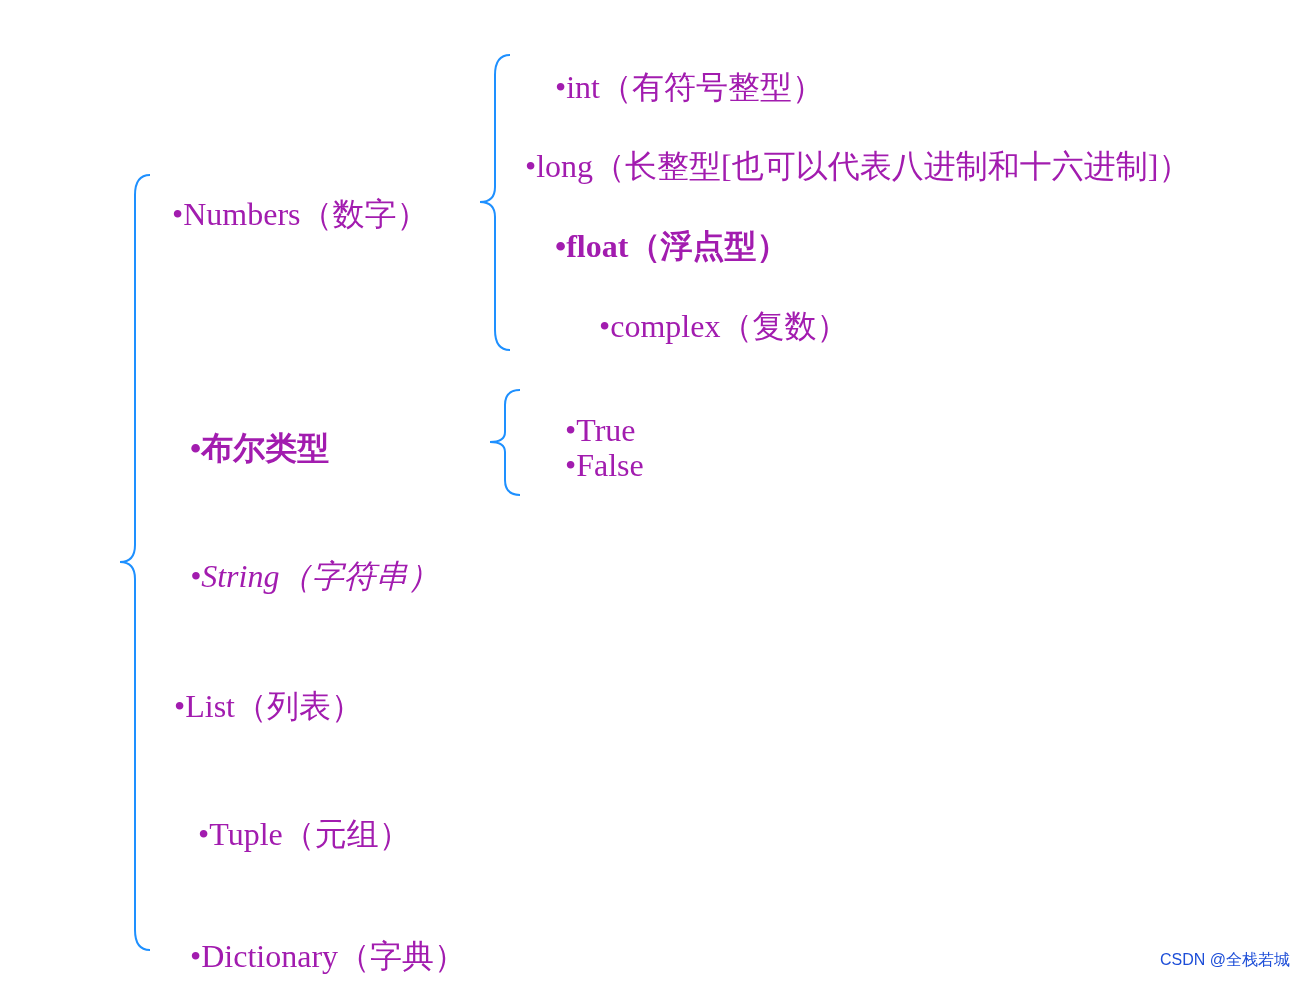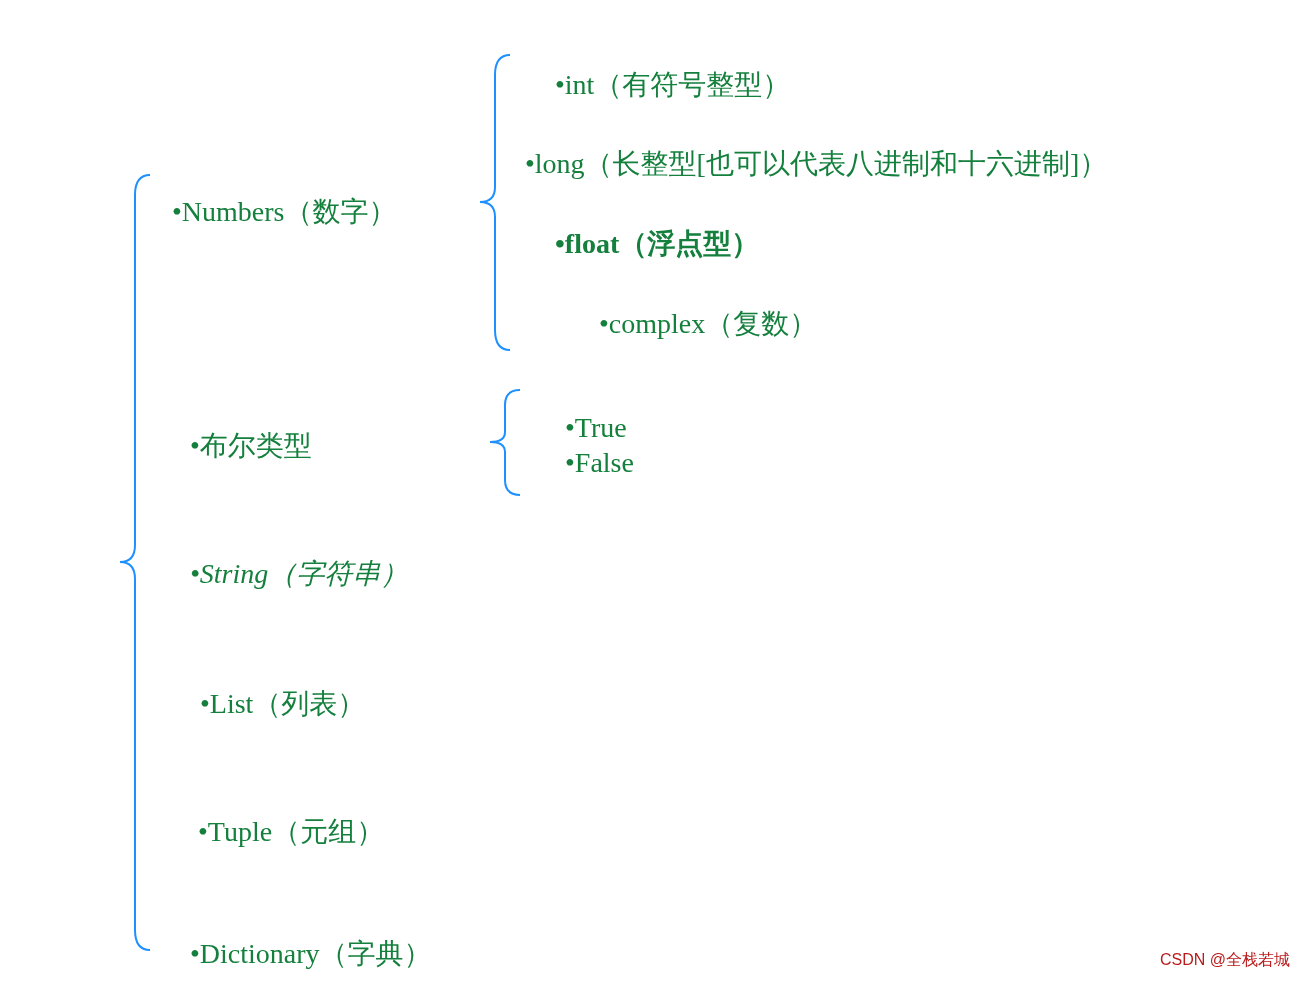--- a/index.html
+++ b/index.html
@@ -9,27 +9,27 @@
     }
     body {
       width: 1310px;
       height: 986px;
       background: #ffffff;
       position: relative;
       font-family: "Times New Roman", serif;
     }
     .text-item {
       position: absolute;
-      color: #15803d;
-      font-size: 28px;
+      color: #a21caf;
+      font-size: 32px;
       white-space: nowrap;
     }
     .watermark {
       position: absolute;
-      color: #b91c1c;
+      color: #1d4ed8;
       font-size: 16px;
       font-family: sans-serif;
     }
     svg {
       position: absolute;
       overflow: visible;
     }
     .brace-path {
       fill: none;
       stroke: #1E90FF;
@@ -37,23 +37,23 @@
     }
   </style>
 </head>
 <body>
 
 <svg style="left:115px; top:175px;" width="40" height="775">
   <path class="brace-path" d="M 35 0 Q 20 0 20 20 L 20 370 Q 20 387 5 387 Q 20 387 20 404 L 20 755 Q 20 775 35 775"></path>
 </svg>
 
 <div class="text-item" style="left:172px; top:193px;">•Numbers（数字）</div>
-<div class="text-item" style="left:190px; top:427px;">•布尔类型</div>
+<div class="text-item" style="left:190px; top:427px;font-weight:bold;">•布尔类型</div>
 <div class="text-item" style="left:190px; top:555px;font-style:italic;">•String（字符串）</div>
-<div class="text-item" style="left:200px; top:685px;">•List（列表）</div>
+<div class="text-item" style="left:174px; top:685px;">•List（列表）</div>
 <div class="text-item" style="left:198px; top:813px;">•Tuple（元组）</div>
 <div class="text-item" style="left:190px; top:935px;text-align:center;">•Dictionary（字典）</div>
 
 <svg style="left:475px; top:55px;" width="40" height="295">
   <path class="brace-path" d="M 35 0 Q 20 0 20 20 L 20 132 Q 20 147 5 147 Q 20 147 20 162 L 20 275 Q 20 295 35 295"></path>
 </svg>
 
 <div class="text-item" style="left:555px; top:66px;">•int（有符号整型）</div>
 <div class="text-item" style="left:525px; top:145px;">•long（长整型[也可以代表八进制和十六进制]）</div>
 <div class="text-item" style="left:555px; top:225px;font-weight:bold;">•float（浮点型）</div>

